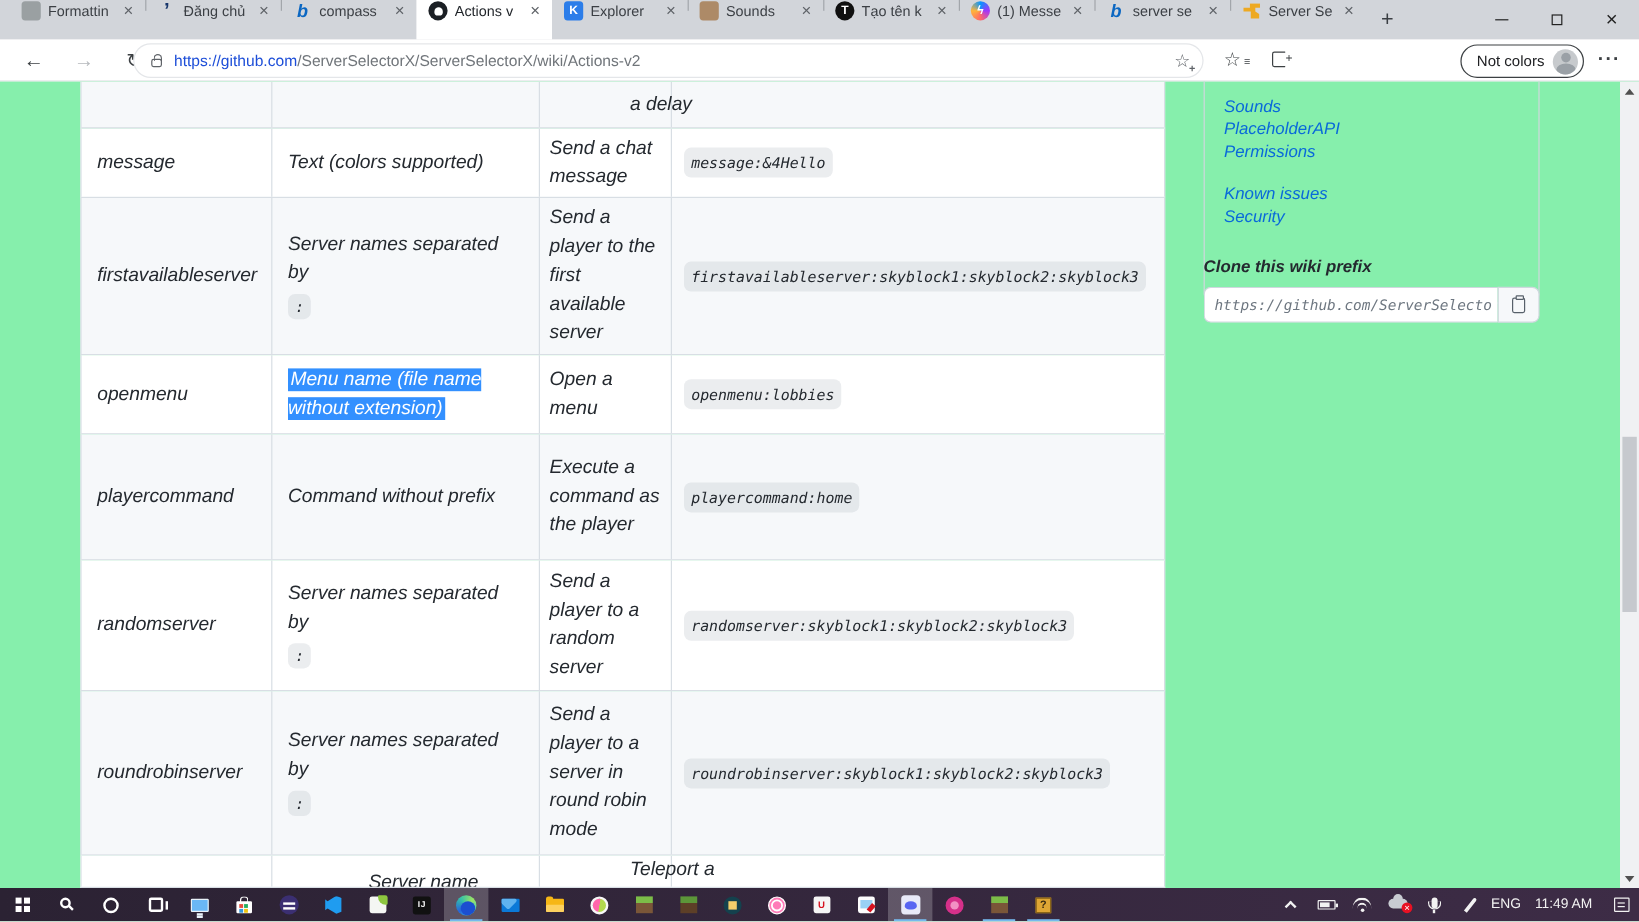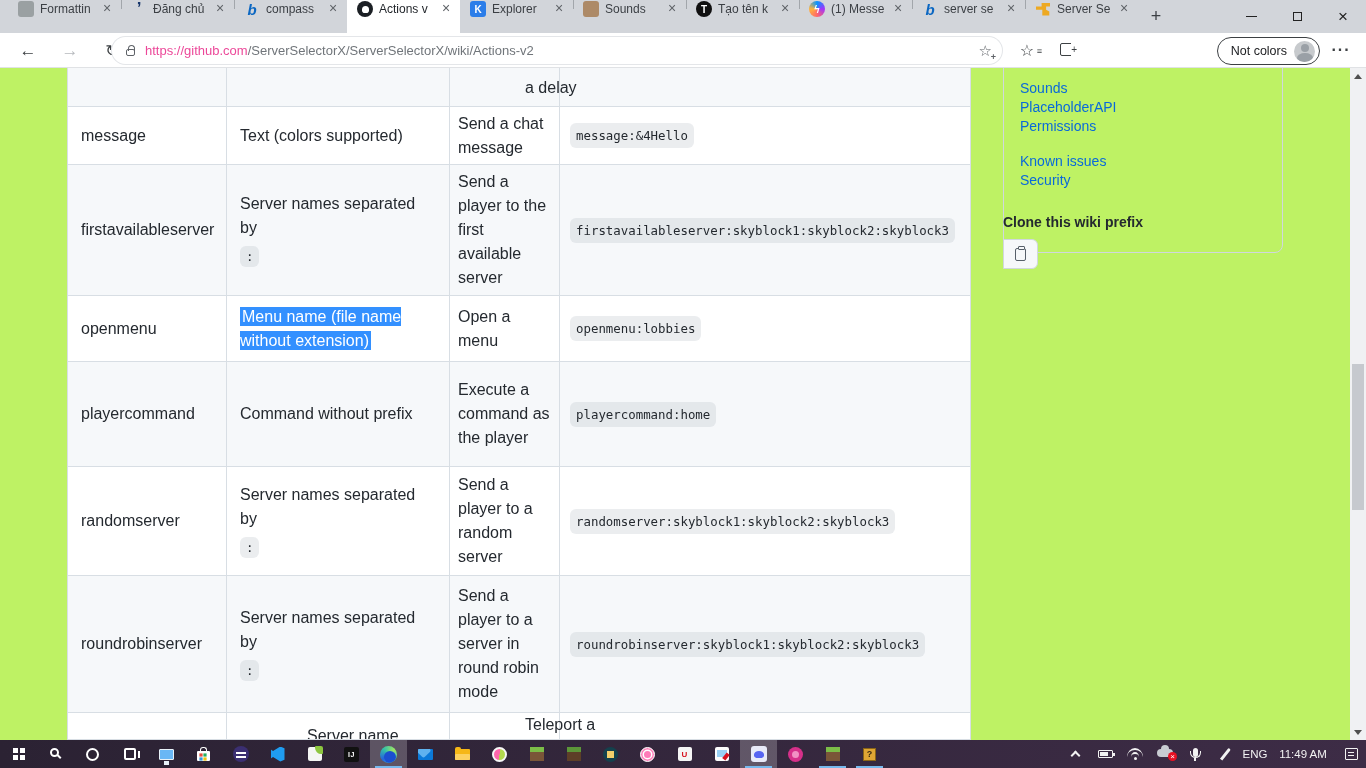--- a/index.html
+++ b/index.html
@@ -36,39 +36,39 @@
   
   .toolbar { position:absolute; top:33px; left:0; right:0; height:35px; background:#fff; border-bottom:1px solid #e0e2e5; }
   .navbtn { position:absolute; top:4px; width:28px; height:28px; border-radius:50%; text-align:center; line-height:28px; font-size:17px; color:#3c4043; }
   .navbtn.back::before { content:"←"; }
   .navbtn.fwd::before { content:"→"; color:#b6b9bd; }
   .navbtn.reload::before { content:"↻"; font-size:16px; }
   .omnibox { position:absolute; left:112px; top:4px; width:890px; height:27px; background:#fff; border-radius:14px; box-shadow:0 0 0 1px #e4e6e9; display:flex; align-items:center; padding:0 10px 0 12px; }
   .lock { width:9px; height:7px; border:1.2px solid #5f6368; border-radius:2px; position:relative; margin:3px 10px 0 2px; flex:none; }
   .lock::before { content:""; position:absolute; left:1px; top:-5px; width:5px; height:5px; border:1.2px solid #5f6368; border-bottom:none; border-radius:4px 4px 0 0; }
   .url { font-size:13px; white-space:nowrap; overflow:hidden; flex:1; }
-  .url .host { color:#ec4899; }
+  .url .host { color:#1d4ed8; }
   .url .path { color:#70757a; }
   .ob-star { flex:none; color:#5f6368; font-size:15px; position:relative; }
   .ob-star::before { content:"☆"; }
   .ob-star::after { content:"+"; position:absolute; right:-4px; bottom:-2px; font-size:9px; font-weight:bold; }
   .tbicon { position:absolute; top:5px; width:26px; height:26px; color:#3c4043; text-align:center; line-height:26px; }
   .tbicon.favlist::before { content:"☆"; font-size:16px; }
   .tbicon.favlist::after { content:"≡"; position:absolute; right:-2px; bottom:0; font-size:9px; }
   .collections { top:10px; width:13px; height:13px; border:1.4px solid #3c4043; border-radius:2px; }
   .collections::before { content:"+"; position:absolute; right:-5px; top:-7px; font-size:10px; background:#fff; }
   .profilepill { position:absolute; right:46px; top:4px; height:28px; border:1.5px solid #3c4043; border-radius:15px; display:flex; align-items:center; gap:7px; padding:0 4px 0 13px; font-size:12.5px; color:#202124; }
   .avatar { width:21px; height:21px; border-radius:50%; background:#c7cacd; position:relative; overflow:hidden; }
   .avatar::before { content:""; position:absolute; left:6.5px; top:3px; width:8px; height:8px; border-radius:50%; background:#9aa0a6; }
   .avatar::after { content:""; position:absolute; left:2.5px; top:12px; width:16px; height:10px; border-radius:50%; background:#9aa0a6; }
   .dots { position:absolute; right:12px; top:4px; width:26px; height:28px; text-align:center; line-height:26px; color:#3c4043; letter-spacing:1px; font-weight:bold; }
   .dots::before { content:"···"; }
 
   
-  .page { position:absolute; top:68px; left:0; right:0; height:672px; background:#bef264; overflow:hidden; color:#24292f; }
+  .page { position:absolute; top:68px; left:0; right:0; height:672px; background:#86efac; overflow:hidden; color:#24292f;font-style:italic; }
   .wikitable { position:absolute; left:67px; top:0; width:904px; }
   .t-row { display:flex; border-bottom:1px solid #d8dee4; background:#fff; }
   .t-row.shaded { background:#f6f8fa; }
   .cell { border-right:1px solid #d8dee4; display:flex; align-items:center; padding:0 13px; font-size:16px; line-height:24px; }
   .cell.c1 { width:160px; border-left:1px solid #d8dee4; white-space:nowrap; }
   .cell.c2 { width:223px; }
   .cell.c3 { width:110px; padding:0 8px; }
   .cell.c4 { width:411px; padding:0 10px; }
   .chip { font-family:"DejaVu Sans Mono", monospace; font-size:12.4px; line-height:19px; background:rgba(175,184,193,.25); border-radius:6px; padding:3px 6px; color:#24292f; white-space:nowrap; }
   .sel { background:#3390ff; color:#fff; padding:1px 2px; }
@@ -334,20 +334,21 @@
           <div class="sidelink">Sounds</div>
           <div class="sidelink">PlaceholderAPI</div>
           <div class="sidelink">Permissions</div>
           <div class="linkgap"></div>
           <div class="sidelink">Known issues</div>
           <div class="sidelink">Security</div>
         </div>
     </div>
     <div class="clonehead">Clone this wiki prefix</div>
     <div class="clonegroup">
+      <div class="cloneinput">https://github.com/ServerSelecto</div>
       <div class="copybtn">
           <span class="clipicon"></span>
         </div>
     </div>
 
     <div class="scrollbar">
       <div class="sb-arrow up">
           <span class="tri-up"></span>
         </div>
       <div class="sb-thumb"></div>

